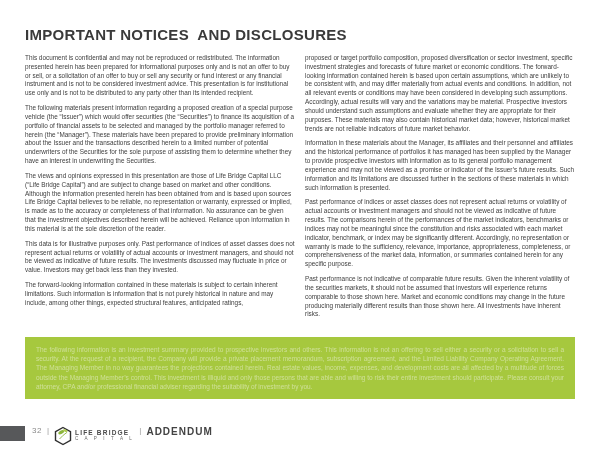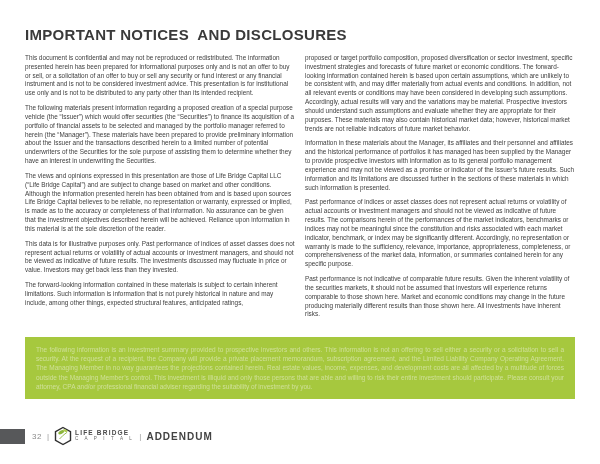--- a/index.html
+++ b/index.html
@@ -49,21 +49,20 @@
     padding: 8px 11px;
     text-align: justify;
   }
   .footer {
     position: absolute;
     left: 0;
     top: 426px;
     right: 0;
     height: 20px;
     display: flex;
-    align-items: center;
   }
   .footer-bar {
     width: 25px;
     height: 15px;
     background: #57585a;
     margin-right: 7px;
   }
   .page-number {
     font-size: 8px;
     color: #8a8a8a;

